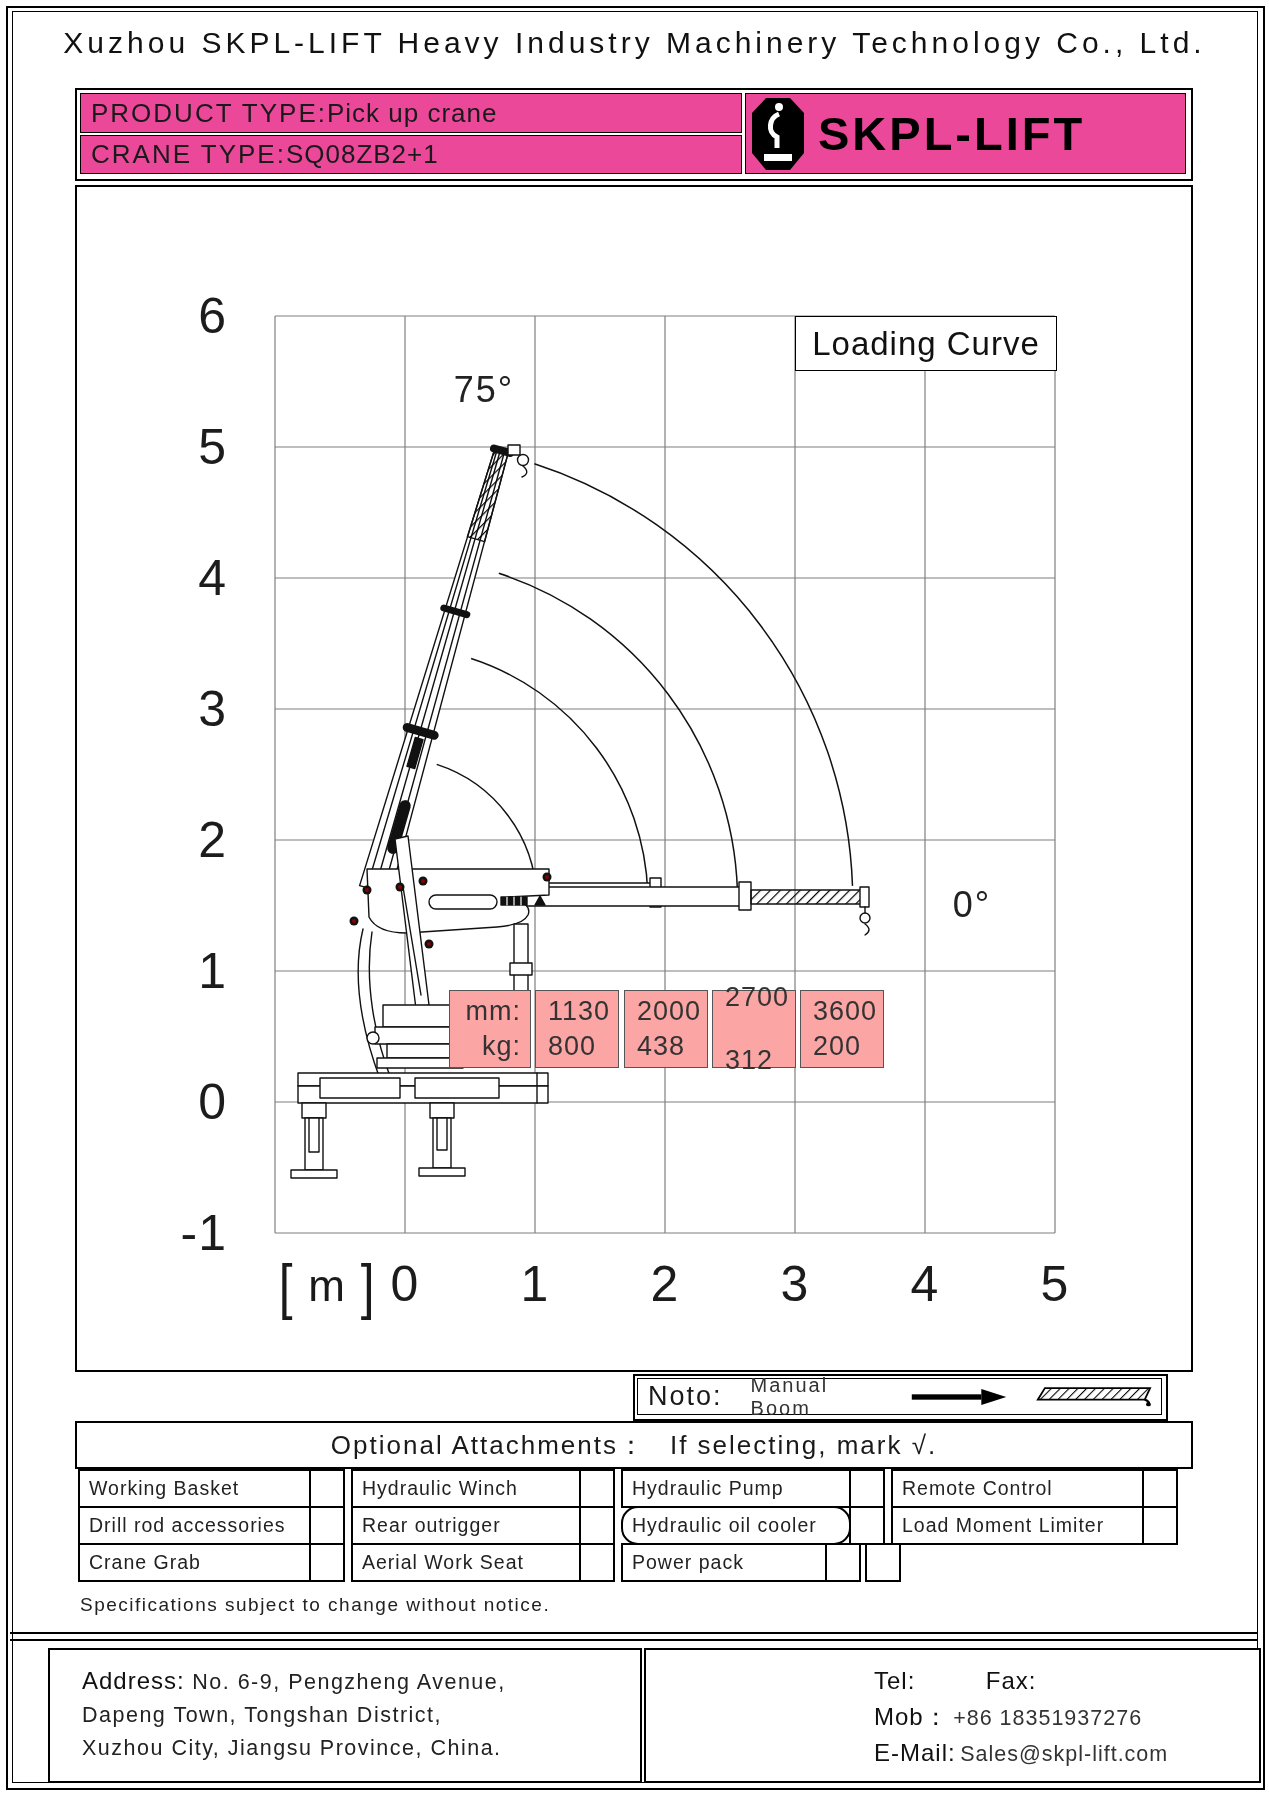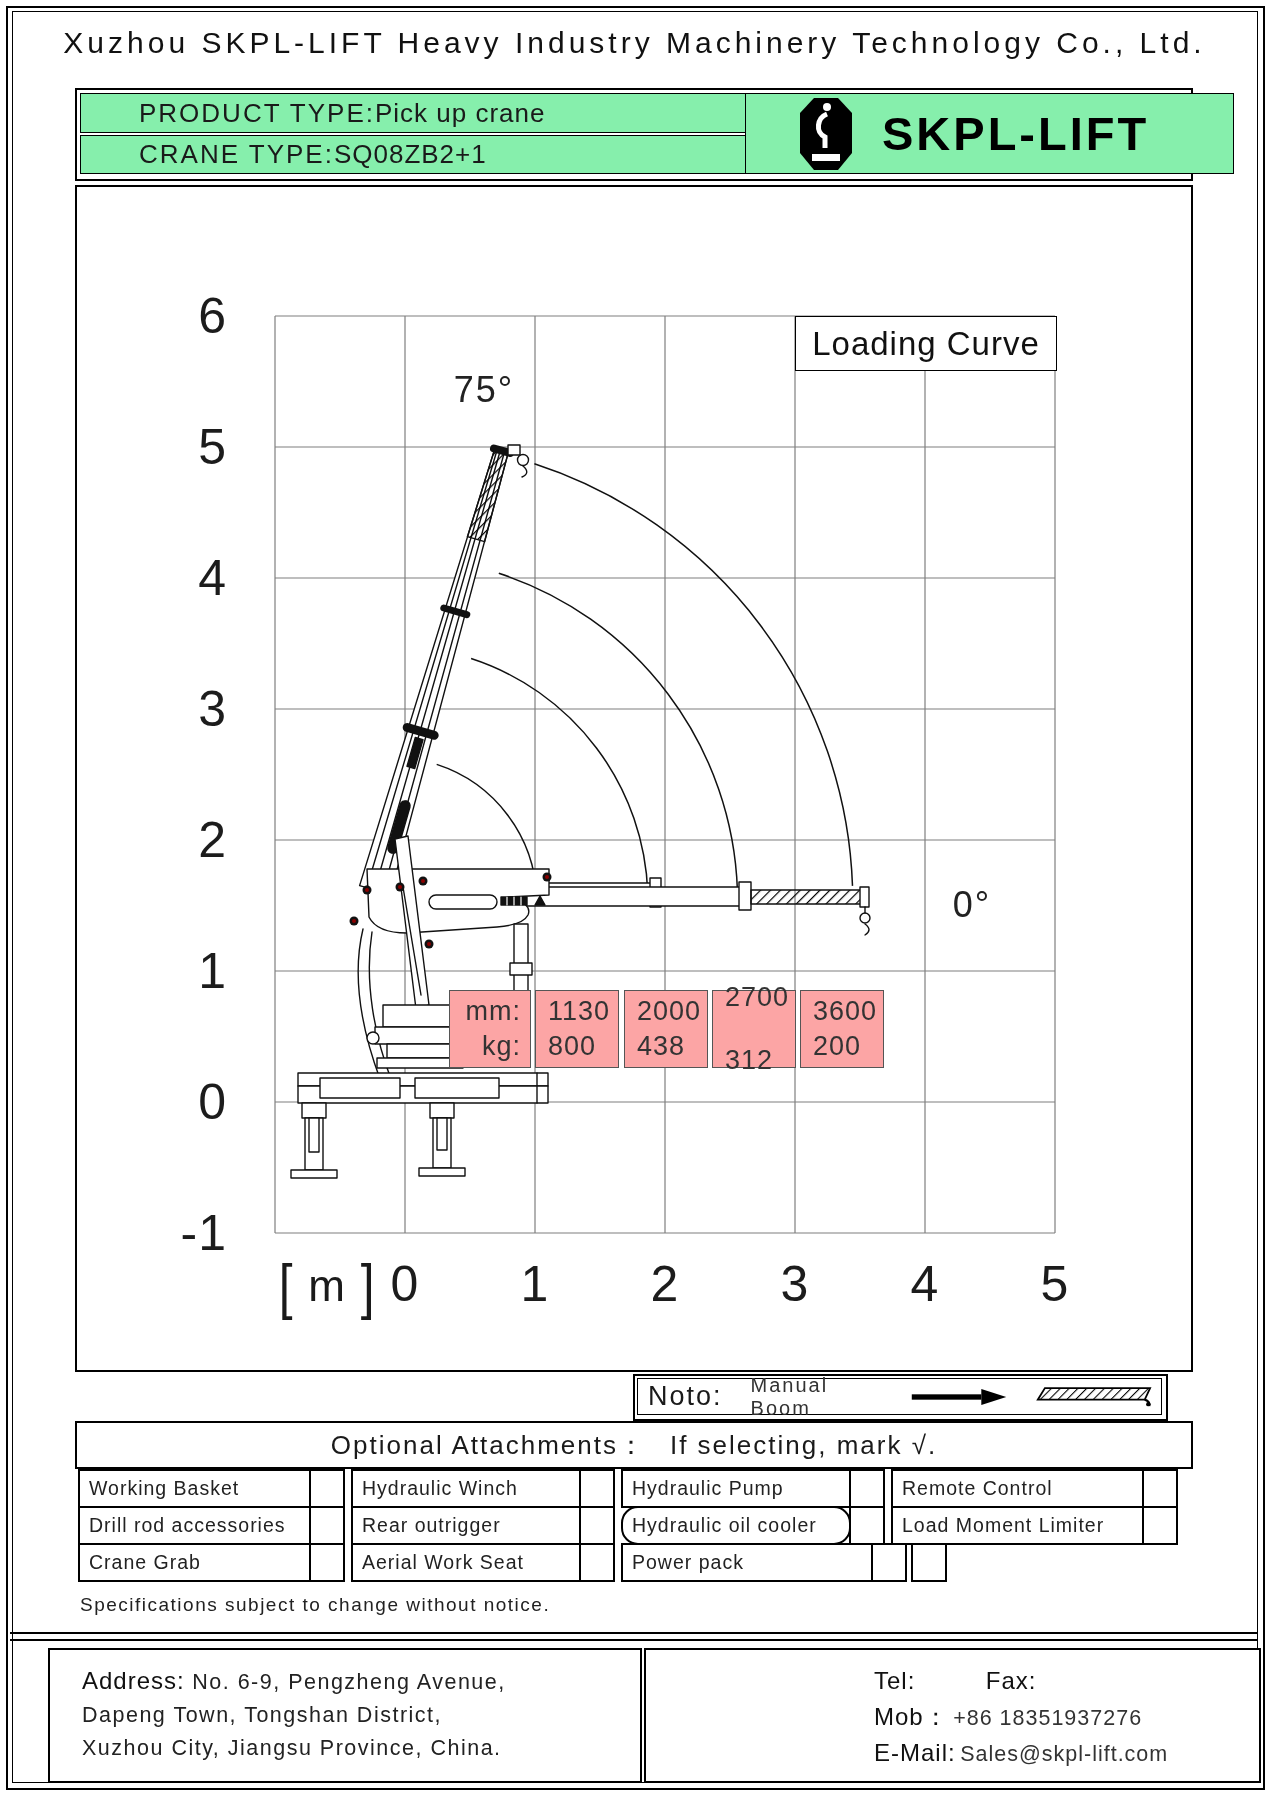--- a/index.html
+++ b/index.html
@@ -4,26 +4,26 @@
 <style>
   html,body{margin:0;padding:0;background:#e8e8e8;}
   #page{position:relative;width:1269px;height:1794px;background:#fff;margin:0 auto;
         font-family:"Liberation Sans",sans-serif;color:#1a1a1a;overflow:hidden;}
   .abs{position:absolute;}
   .frame-outer{left:6px;top:6px;width:1255px;height:1780px;border:2px solid #000;}
   .frame-inner{left:12px;top:11px;width:1244px;height:1770px;border:1px solid #000;}
   .thin{font-weight:300;}
   #company-title{left:0;top:26px;width:1269px;text-align:center;font-size:30px;letter-spacing:4px;color:#111;}
   .dbl{border:2px solid #000;background:#fff;}
-  .cellbox{border:1.5px solid #000;background:#86efac;display:flex;align-items:center;padding-left:48px;}
+  .cellbox{border:1.5px solid #000;background:#ec4899;display:flex;align-items:center;}
   #product-box{left:75px;top:88px;width:1114px;height:89px;}
   .ptext{font-size:26px;letter-spacing:2px;padding-left:10px;white-space:nowrap;}
   .pvalue{letter-spacing:1px;}
   #brand-cell{display:flex;align-items:center;justify-content:flex-start;}
-  #brand-text{font-size:47px;font-weight:800;letter-spacing:3px;margin-left:24px;color:#000;}
+  #brand-text{font-size:47px;font-weight:800;letter-spacing:3px;margin-left:8px;color:#000;}
   #chart-box{left:75px;top:185px;width:1114px;height:1183px;}
   #chart-wrap{position:absolute;left:0;top:0;width:1114px;height:1183px;}
   .tick{position:absolute;font-size:50px;color:#1c1c1c;letter-spacing:1px;}
   .tick-y{text-align:right;}
   .tick-x{text-align:center;}
   #unit-label{font-size:44px;display:flex;align-items:center;}
   #unit-label .brk{font-size:62px;font-weight:200;transform:scaleX(.8);}
   #unit-label .um{padding:0 14px;}
   #loading-curve-box{border:1.5px solid #000;background:#fff;display:flex;align-items:center;justify-content:center;
       font-size:33px;letter-spacing:1px;color:#111;}
@@ -282,21 +282,21 @@
         <div class="acell" style="width: 253px;">Load Moment Limiter</div>
         <div class="acheck"></div>
       </div>
       <div class="arow">
         <div class="acell" style="width: 233px;">Crane Grab</div>
         <div class="acheck"></div>
         <div class="agap"></div>
         <div class="acell" style="width: 230px;">Aerial Work Seat</div>
         <div class="acheck"></div>
         <div class="agap"></div>
-        <div class="acell" style="width: 252px; text-align: right;">Power pack</div>
+        <div class="acell" style="width: 206px; text-align: right;">Power pack</div>
         <div class="acheck"></div>
         <div class="agap"></div>
         <div class="acheck"></div>
       </div>
     </div>
 
 <div id="disclaimer" class="abs thin">Specifications subject to change without notice.</div>
 
 <div id="footer-sep" class="abs"></div>
 

